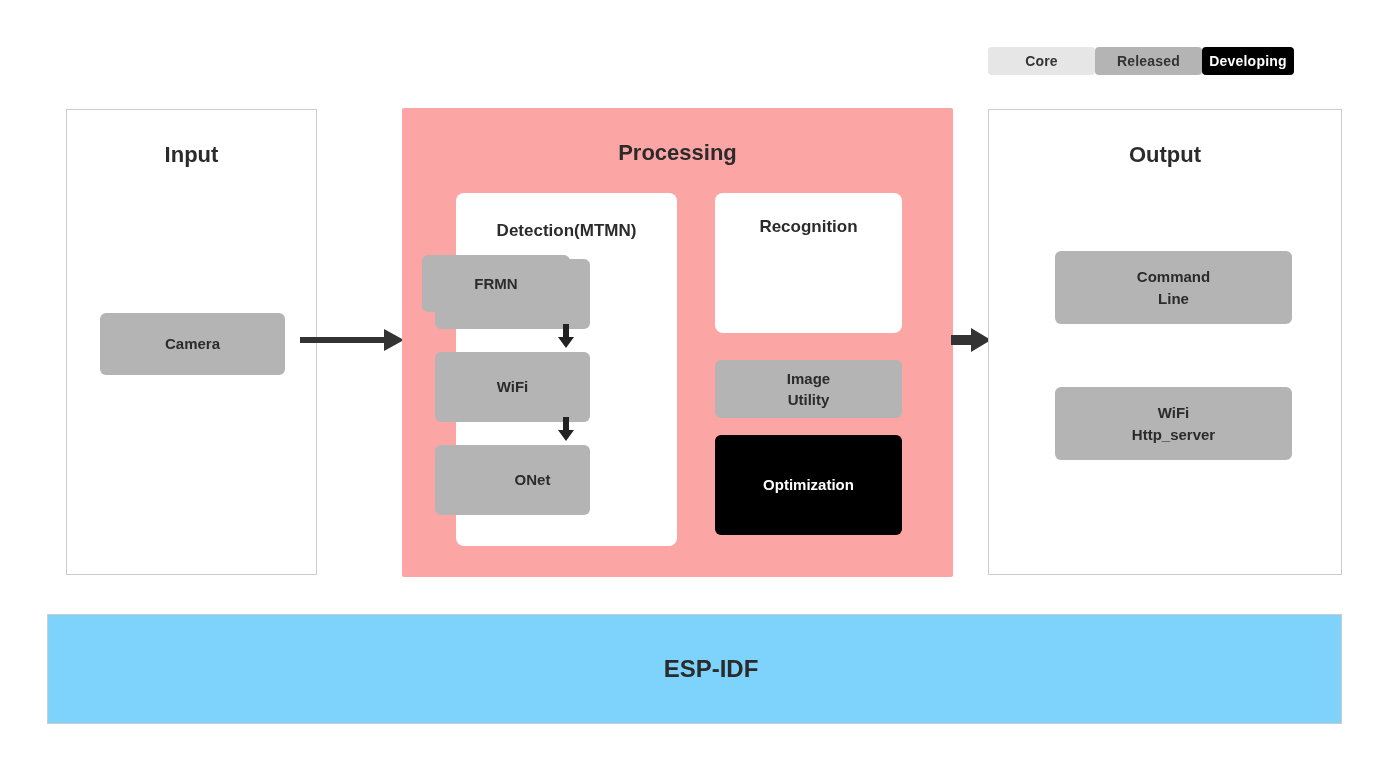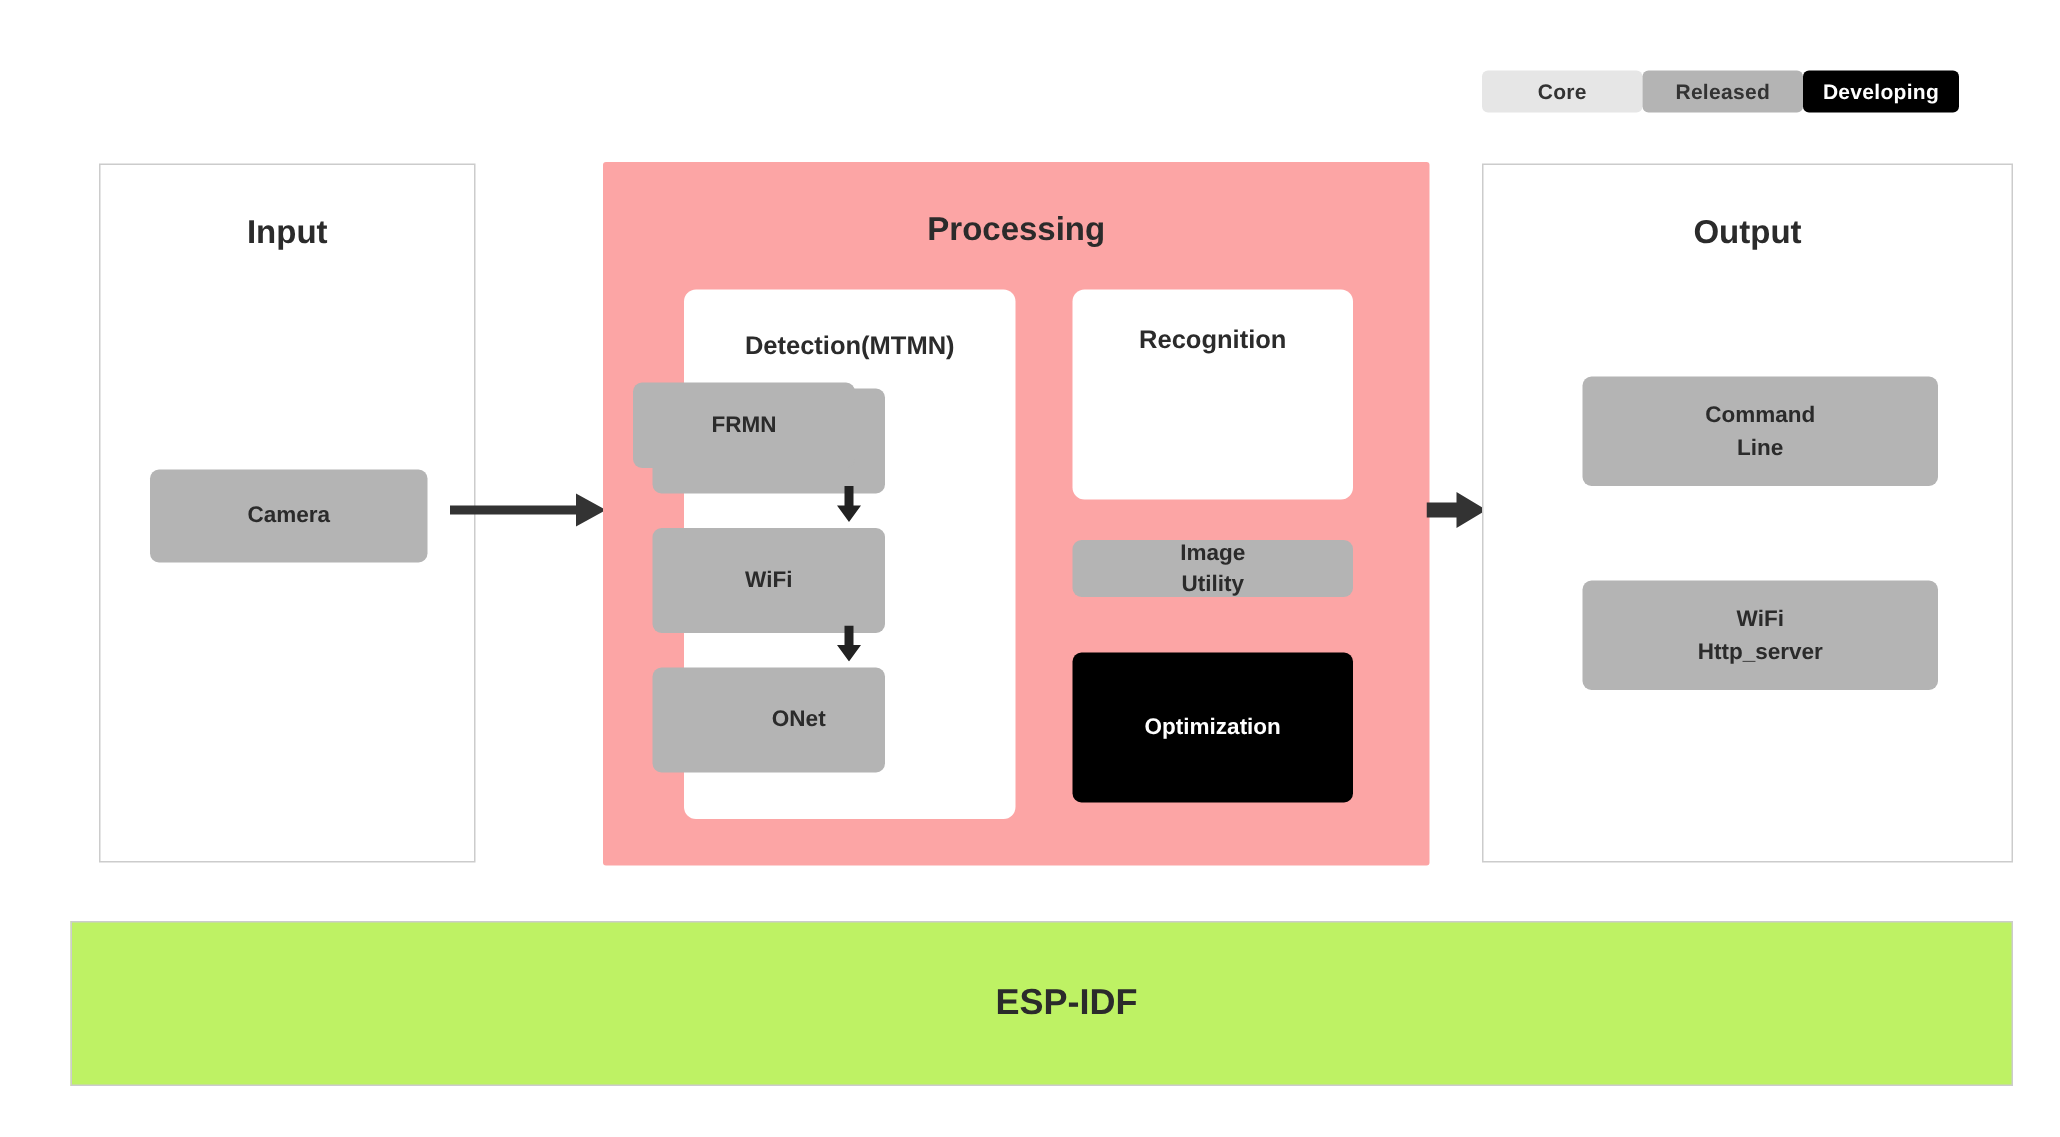--- a/index.html
+++ b/index.html
@@ -29,21 +29,21 @@
     border-radius: 4px;
     display: flex;
     align-items: center;
     justify-content: center;
     font-size: 14px;
     font-weight: bold;
     letter-spacing: 0.2px;
   }
   .chip-core      { width: 107px; background: #e6e6e6; color: #333333; }
   .chip-released  { width: 107px; background: #b4b4b4; color: #333333; }
-  .chip-developing{ width: 104px; background: #000000; color: #ffffff; }
+  .chip-developing{ width: 92px; background: #000000; color: #ffffff; }
 
   
   .panel {
     position: absolute;
     box-sizing: border-box;
   }
   .panel-title {
     text-align: center;
     font-size: 22px;
     font-weight: bold;
@@ -125,21 +125,21 @@
 
   #recognition-panel {
     left: 313px; top: 85px;
     width: 187px; height: 140px;
   }
   #recognition-panel .subpanel-title { margin-top: 24px; }
   #frmn-node { left: 20px; top: 147px; width: 148px; height: 57px; }
 
   #image-utility-node {
     left: 313px; top: 252px;
-    width: 187px; height: 38px;
+    width: 187px; height: 58px;
   }
   #optimization-node {
     left: 313px; top: 327px;
     width: 187px; height: 100px;
   }
 
   
   #command-line-node {
     left: 66px; top: 141px;
     width: 237px; height: 73px;
@@ -162,21 +162,21 @@
   .arrow-right { position: absolute; }
   #arrow-input-processing { left: 300px; top: 326px; width: 104px; height: 28px; }
   #arrow-processing-output { left: 951px; top: 326px; width: 40px; height: 28px; }
 
   
   #esp-idf-bar {
     position: absolute;
     left: 47px; top: 614px;
     width: 1295px; height: 110px;
     box-sizing: border-box;
-    background: #bef264;
+    background: #7dd3fc;
     border: 1.5px solid #cccccc;
     display: flex;
     align-items: center;
     justify-content: center;
     padding-left: 33px;
   }
   #esp-idf-label {
     font-size: 24px;
     font-weight: bold;
     color: #2b2b2b;

